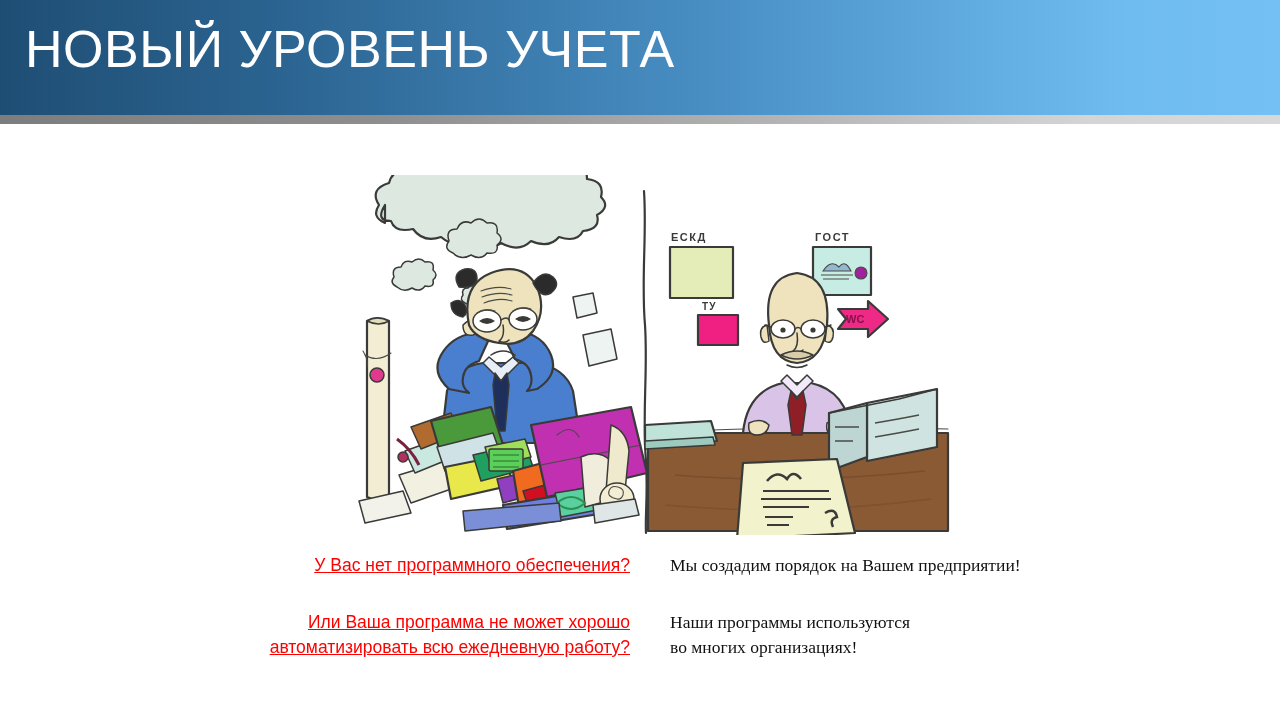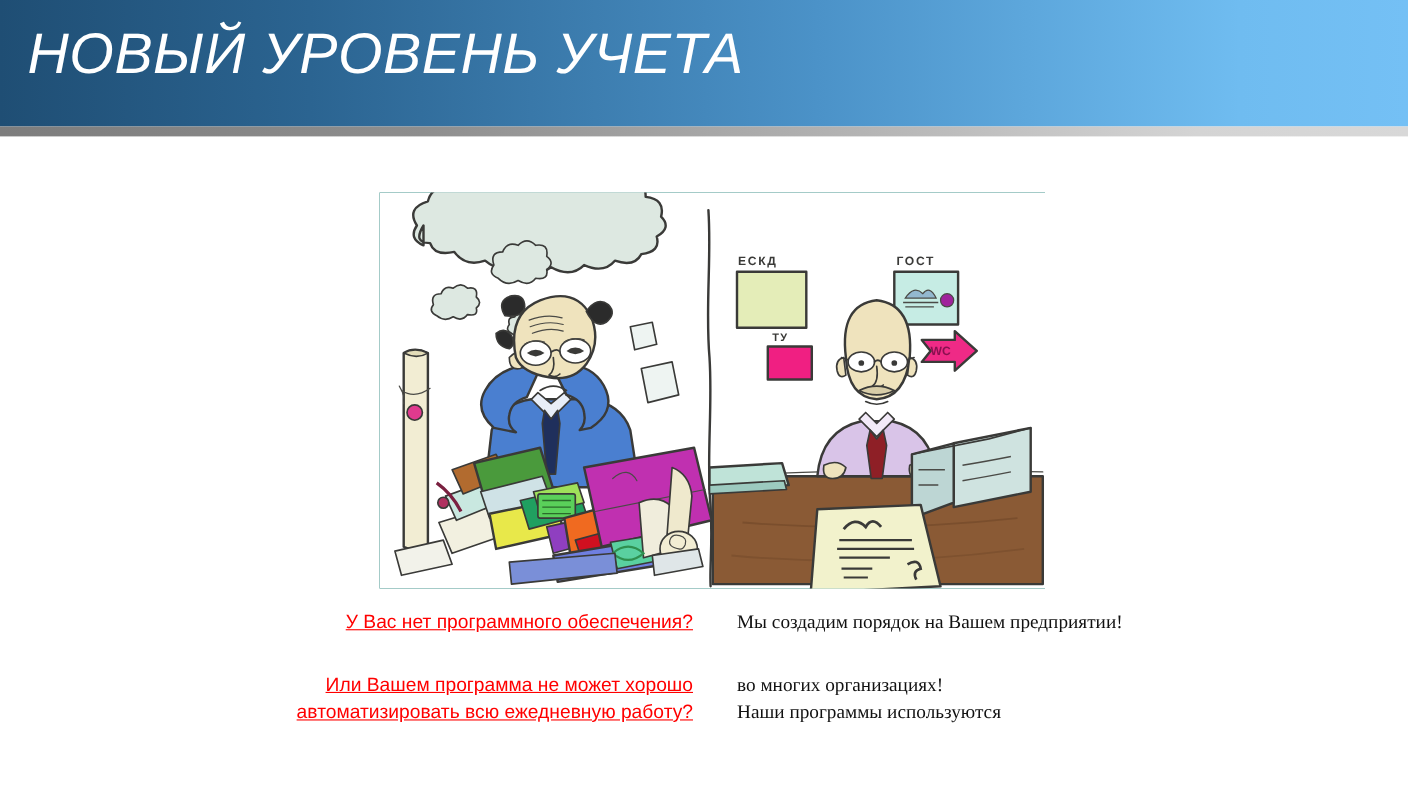--- a/index.html
+++ b/index.html
@@ -26,21 +26,20 @@
   .slide-title {
     position: absolute;
     left: 25px;
     top: 18px;
     font-size: 52px;
     line-height: 62px;
     color: #ffffff;
     font-weight: 400;
     letter-spacing: 0.5px;
     white-space: nowrap;
-    font-style: italic;
   }
   .header-rule {
     position: absolute;
     left: 0; top: 115px;
     width: 1280px;
     height: 9px;
     background: linear-gradient(to right, #7d7d7d 0%, #8e8e8e 30%, #b5b5b5 62%, #d4d4d4 85%, #d8d8d8 100%);
   }
 
   
@@ -299,26 +298,26 @@
       </g>
     </g>
   </svg>
 </div>
 
 <div class="caption-left">
   <div class="q1">
     <span class="cap-line">У Вас нет программного обеспечения?</span>
   </div>
   <div class="q2">
-    <span class="cap-line">Или Вашем программа не может хорошо</span>
+    <span class="cap-line">Или Ваша программа не может хорошо</span>
     <span class="cap-line">автоматизировать всю ежедневную работу?</span>
   </div>
 </div>
 
 <div class="caption-right">
   <div class="a1">
     <span class="cap-line">Мы создадим порядок на Вашем предприятии!</span>
   </div>
   <div class="a2">
+    <span class="cap-line">Наши программы используются</span>
     <span class="cap-line">во многих организациях!</span>
-    <span class="cap-line">Наши программы используются</span>
   </div>
 </div>
 
 </body></html>

